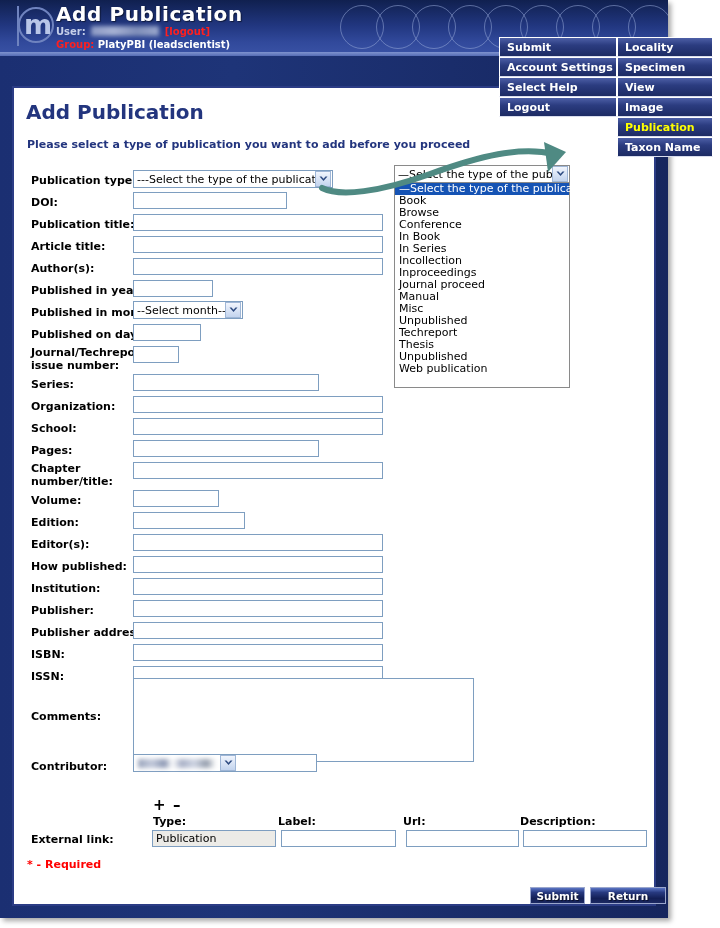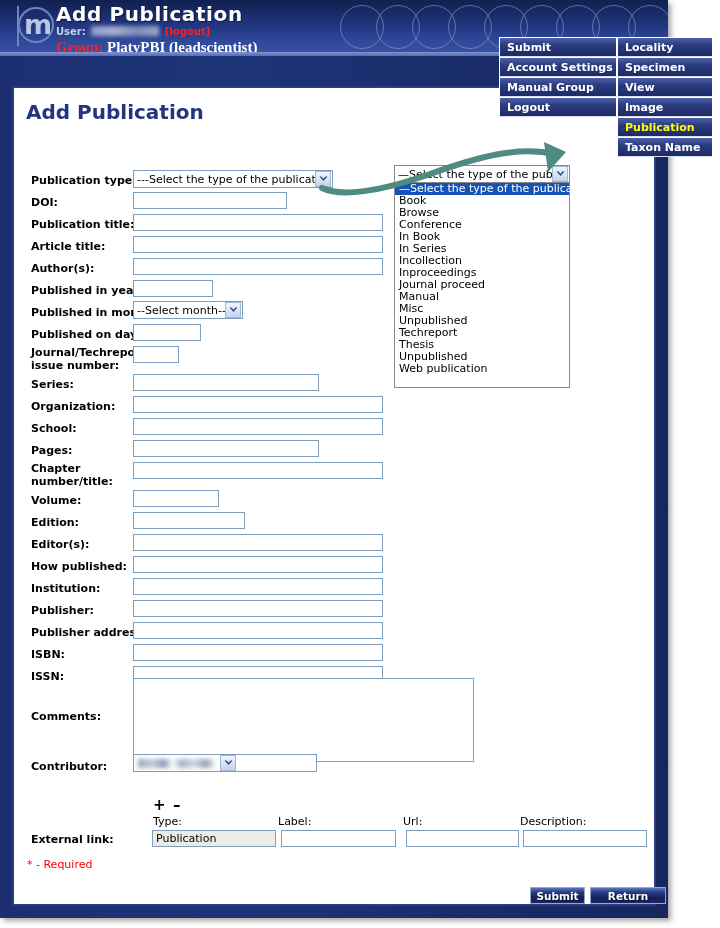--- a/index.html
+++ b/index.html
@@ -76,23 +76,22 @@
     display: inline-block;
     width: 68px; height: 10px;
     vertical-align: -1px;
     background: linear-gradient(to right,#8d9bc4,#a7b2d4,#7f8eb8,#9aa7cc);
     filter: blur(2px);
     margin: 0 2px;
   }
   .logout-link { color: #ff1f1f; font-weight: bold; }
   .group-line {
     position: absolute; left: 56px; top: 39px;
-    font-size: 15px; font-weight: bold;
+    font-size: 10px; font-weight: bold;
     white-space: nowrap;
-    font-family: Liberation Serif, serif;
   }
   .group-label { color: #ff1f1f; }
   .group-value { color: #ffffff; }
 
   
   .nav-circles { position: absolute; left: 340px; top: 1px; width: 328px; height: 52px; }
   .nav-circle {
     position: absolute; top: 4px;
     width: 44px; height: 44px;
     border-radius: 50%;
@@ -235,32 +234,32 @@
     cursor: pointer;
   }
   .open-list li.selected { background: #1553b4; color: #ffffff; }
   .open-list-pad { height: 10px; background: #ffffff; }
 
   
   .annot-arrow { position: absolute; left: 310px; top: 140px; z-index: 35; pointer-events: none; }
 
   
   .plusminus { position: absolute; font-weight: bold; font-size: 15px; color: #000; cursor: pointer; }
-  .col-head { position: absolute; font-size: 11px; font-weight: normal; color: #000; }
+  .col-head { position: absolute; font-size: 11px; font-weight: bold; color: #000; }
   .readonly-field {
     position: absolute;
     border: 1px solid #7e9ec0;
     background: #ecebe7;
     height: 17px; font-size: 11px;
     padding: 1px 3px;
     color: #000;
   }
   .required-note {
     position: absolute; left: 13px; top: 770px;
-    font-size: 11px; font-weight: normal; color: #ff0000; text-align: right;
+    font-size: 11px; font-weight: bold; color: #ff0000; text-align: right;
   }
   .btn {
     position: absolute;
     height: 17px;
     background: linear-gradient(to bottom,#5a74c4 0%,#27397f 30%,#131f55 70%,#1c2a63 100%);
     border: 1px solid #9aa6cc;
     color: #ffffff;
     font-size: 10.5px; font-weight: bold;
     display: flex; align-items: center; justify-content: center;
     cursor: pointer;
@@ -307,20 +306,21 @@
         <span class="group-value">PlatyPBI (leadscientist)</span>
       </div>
 
 
       <div class="header-stripe"></div>
     </div>
 
     <div class="content-panel">
 
       <div class="page-title">Add Publication</div>
+      <div class="instruction">Please select a type of publication you want to add before you proceed</div>
 
       <div class="form-area">
 
         <div class="f-label" style="left:17px;top:86px">Publication type:</div>
         <div class="f-select" style="left:119px;top:82px;width:200px">
           <span class="sel-text">---Select the type of the publication---</span>
           <span class="sel-arrow">
             <svg width="9" height="6" viewBox="0 0 9 6">
                 <path d="M0.5 0.5 L4.5 5 L8.5 0.5 L6.5 0.5 L4.5 2.8 L2.5 0.5 Z" fill="#2d4a80"></path>
               </svg>
@@ -434,21 +434,21 @@
 
         <div class="btn" style="left:516px;top:799px;width:55px">Submit</div>
         <div class="btn" style="left:576px;top:799px;width:76px">Return</div>
       </div>
     </div>
   </div>
 
   <div class="menu menu-col-left">
     <div class="menu-item">Submit</div>
     <div class="menu-item">Account Settings</div>
-    <div class="menu-item">Manual Group</div>
+    <div class="menu-item">Select Help</div>
     <div class="menu-item">Logout</div>
   </div>
 
   <div class="menu menu-col-right">
     <div class="menu-item">Locality</div>
     <div class="menu-item">Specimen</div>
     <div class="menu-item">View</div>
     <div class="menu-item">Image</div>
     <div class="menu-item active">Publication</div>
     <div class="menu-item">Taxon Name</div>

